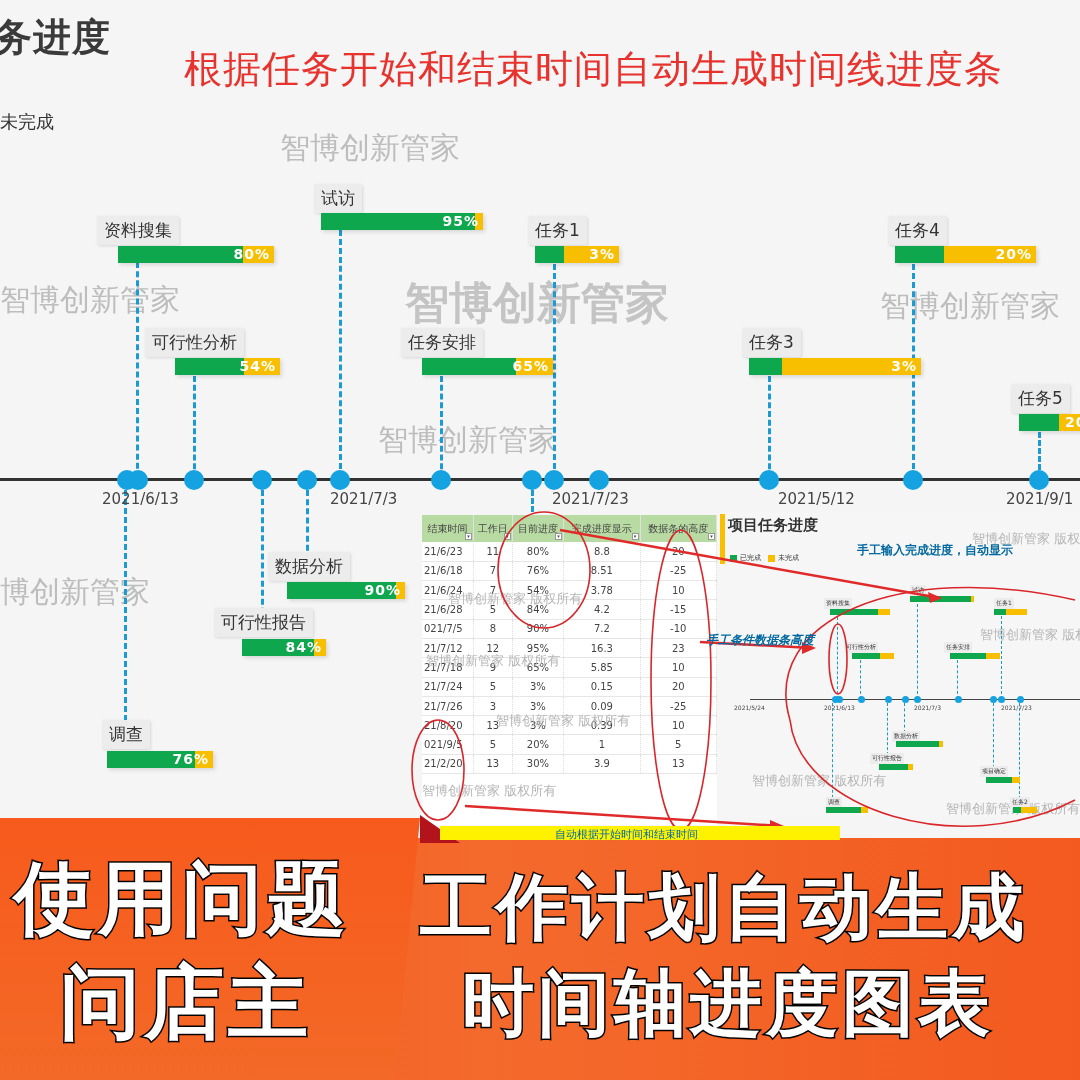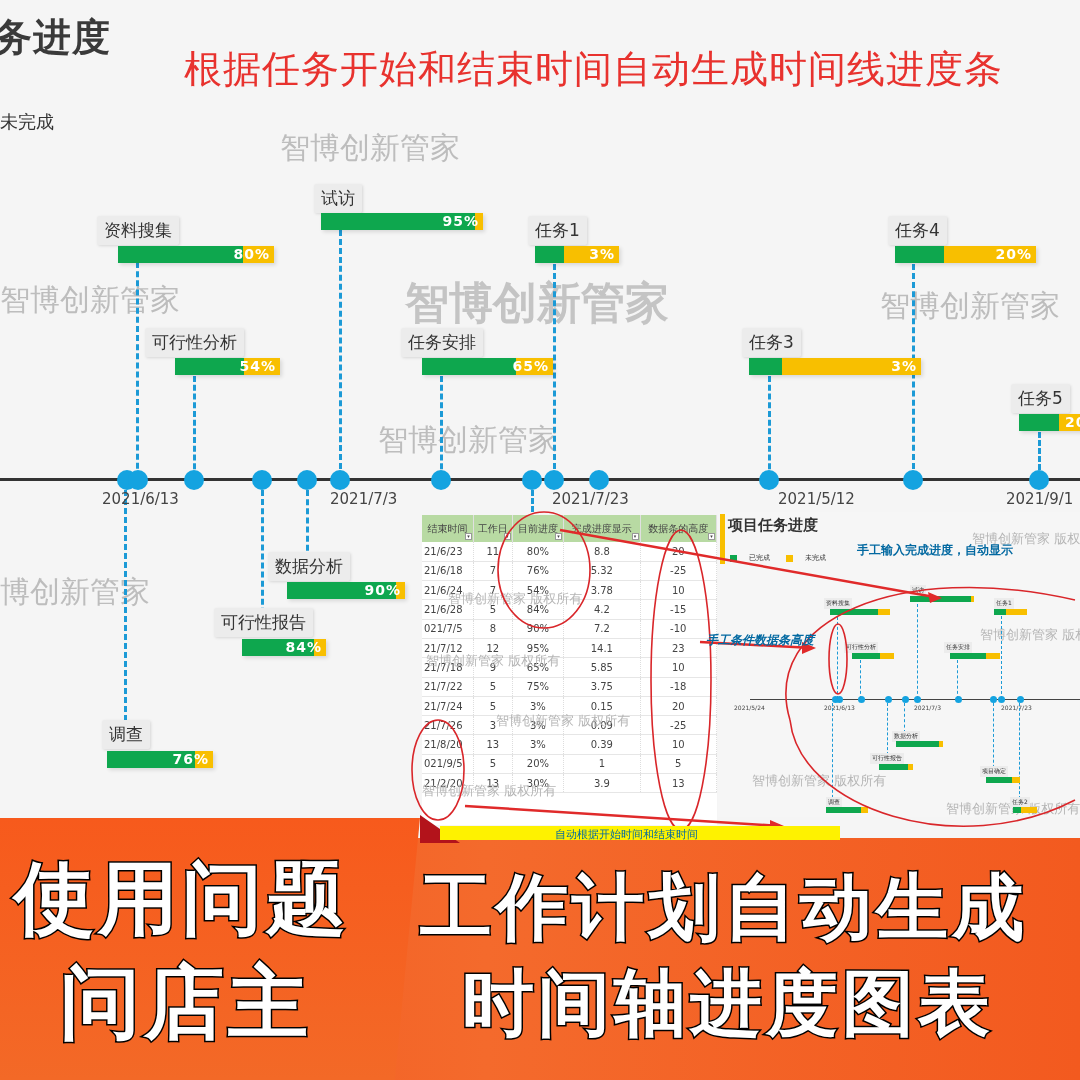--- a/index.html
+++ b/index.html
@@ -32,21 +32,21 @@
   .sheet table { border-collapse: collapse; width: 100%; font-size: 10px; color: #444; }
   .sheet th { background: #b8daa3; font-weight: normal; height: 27px; border-right: 1px solid #e0e0e0; position: relative; }
   .sheet th .fl { position: absolute; right: 1px; bottom: 2px; width: 7px; height: 7px; background: #fff; border: 1px solid #999; font-size: 5px; line-height: 5px; }
   .sheet td { text-align: center; height: 19.3px; border-bottom: 1px solid #e6e6e6; border-right: 1px dotted #ddd; }
   .sheet td:first-child { text-align: left; padding-left: 2px; }
 
   
   .mini { left: 718px; top: 512px; width: 362px; height: 305px; background: #f6f6f6; }
   .mini-title-bar { left: 720px; top: 514px; width: 5px; height: 50px; background: #f8bf00; }
   .mini-title { left: 728px; top: 516px; font-size: 15px; font-weight: bold; color: #333; }
-  .mini-legend { left: 730px; top: 553px; font-size: 7px; color: #333; display: flex; align-items: center; gap: 12px; }
+  .mini-legend { left: 730px; top: 553px; font-size: 7px; color: #333; display: flex; align-items: center; gap: 3px; }
   .mini-legend .sw { width: 7px; height: 7px; display: inline-block; }
   .mini-axis { left: 750px; top: 699px; width: 330px; height: 1px; background: #444; }
   .mdot { width: 7px; height: 7px; border-radius: 50%; background: #14a3e0; top: 696px; }
   .mtick { top: 704px; font-size: 6px; color: #444; }
   .mdash { border-left: 1px dashed #1c9ad6; width: 0; }
   .mlabel { font-size: 6px; background: #ececec; padding: 1px 2px; color: #333; white-space: nowrap; }
   .mbar { height: 6px; display: flex; }
   .mbar .done { background: #0ea74e; }
   .mbar .todo { background: #f8bf00; }
   .annot { color: #0369a1; font-size: 12px; font-weight: bold; white-space: nowrap; }
@@ -203,21 +203,21 @@
           <td>21/6/23</td>
           <td>11</td>
           <td>80%</td>
           <td>8.8</td>
           <td>20</td>
         </tr>
       <tr>
           <td>21/6/18</td>
           <td>7</td>
           <td>76%</td>
-          <td>5.32</td>
+          <td>8.51</td>
           <td>-25</td>
         </tr>
       <tr>
           <td>21/6/24</td>
           <td>7</td>
           <td>54%</td>
           <td>3.78</td>
           <td>10</td>
         </tr>
       <tr>
@@ -231,36 +231,29 @@
           <td>021/7/5</td>
           <td>8</td>
           <td>90%</td>
           <td>7.2</td>
           <td>-10</td>
         </tr>
       <tr>
           <td>21/7/12</td>
           <td>12</td>
           <td>95%</td>
-          <td>14.1</td>
+          <td>16.3</td>
           <td>23</td>
         </tr>
       <tr>
           <td>21/7/18</td>
           <td>9</td>
           <td>65%</td>
           <td>5.85</td>
           <td>10</td>
-        </tr>
-      <tr>
-          <td>21/7/22</td>
-          <td>5</td>
-          <td>75%</td>
-          <td>3.75</td>
-          <td>-18</td>
         </tr>
       <tr>
           <td>21/7/24</td>
           <td>5</td>
           <td>3%</td>
           <td>0.15</td>
           <td>20</td>
         </tr>
       <tr>
           <td>21/7/26</td>

